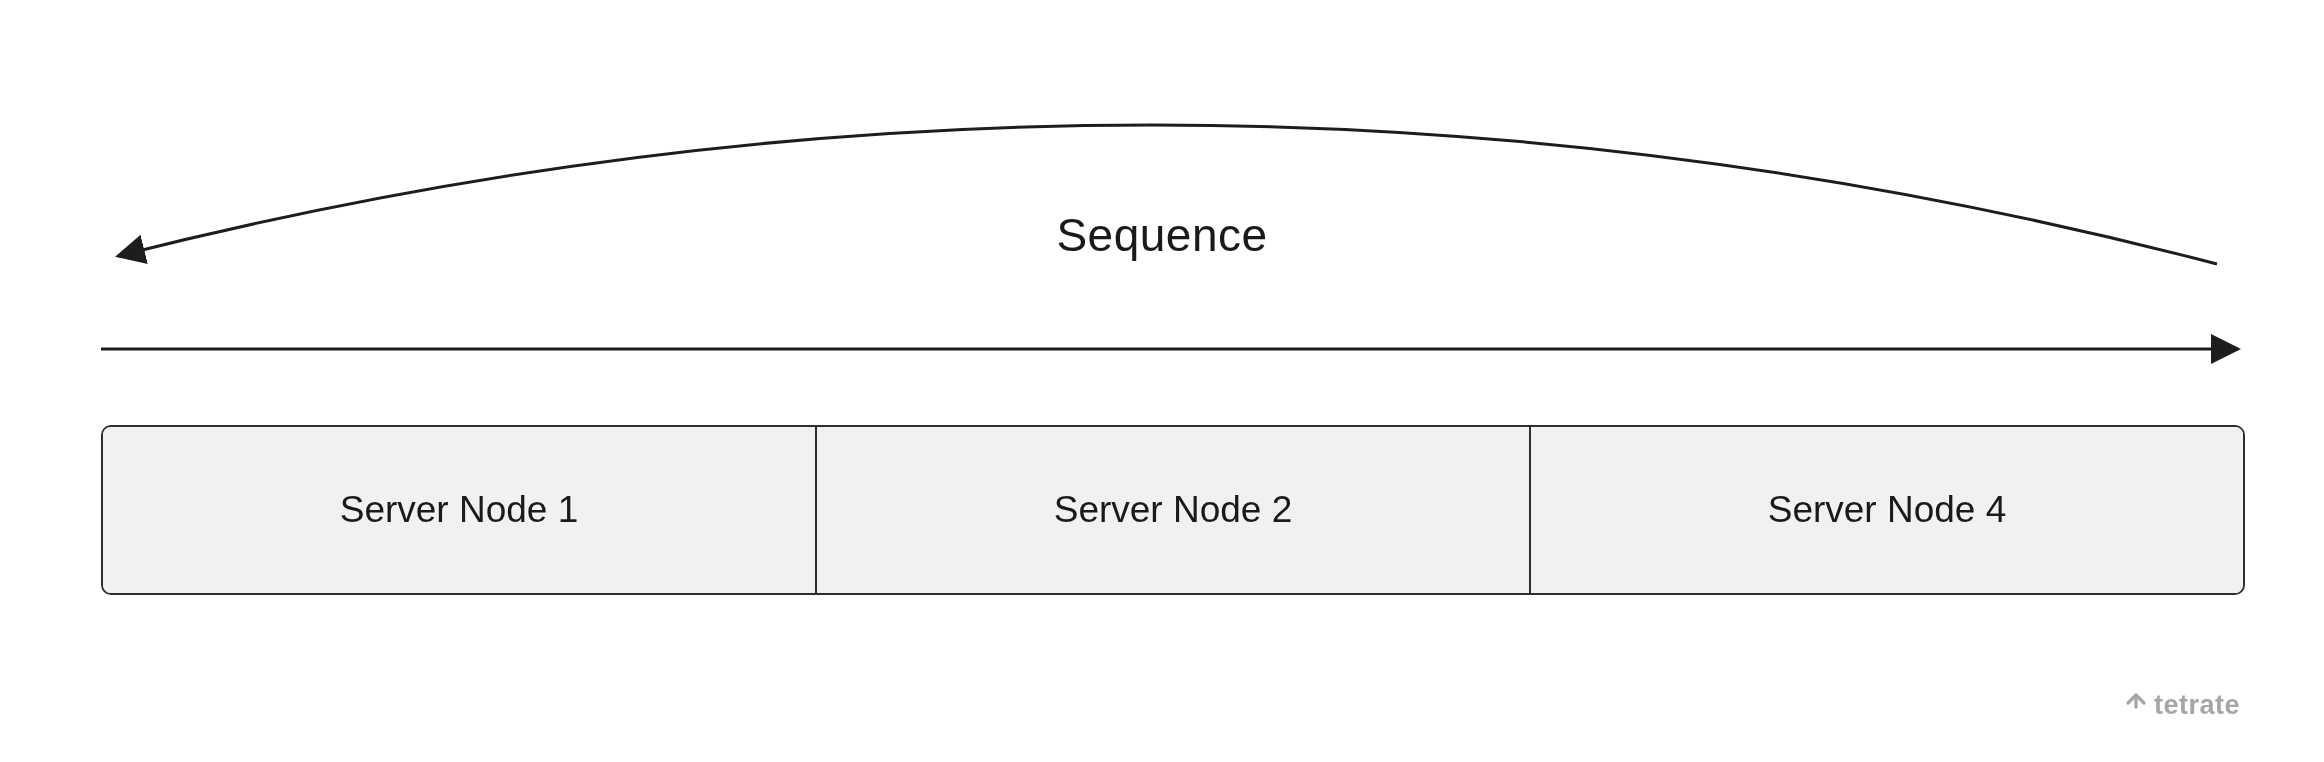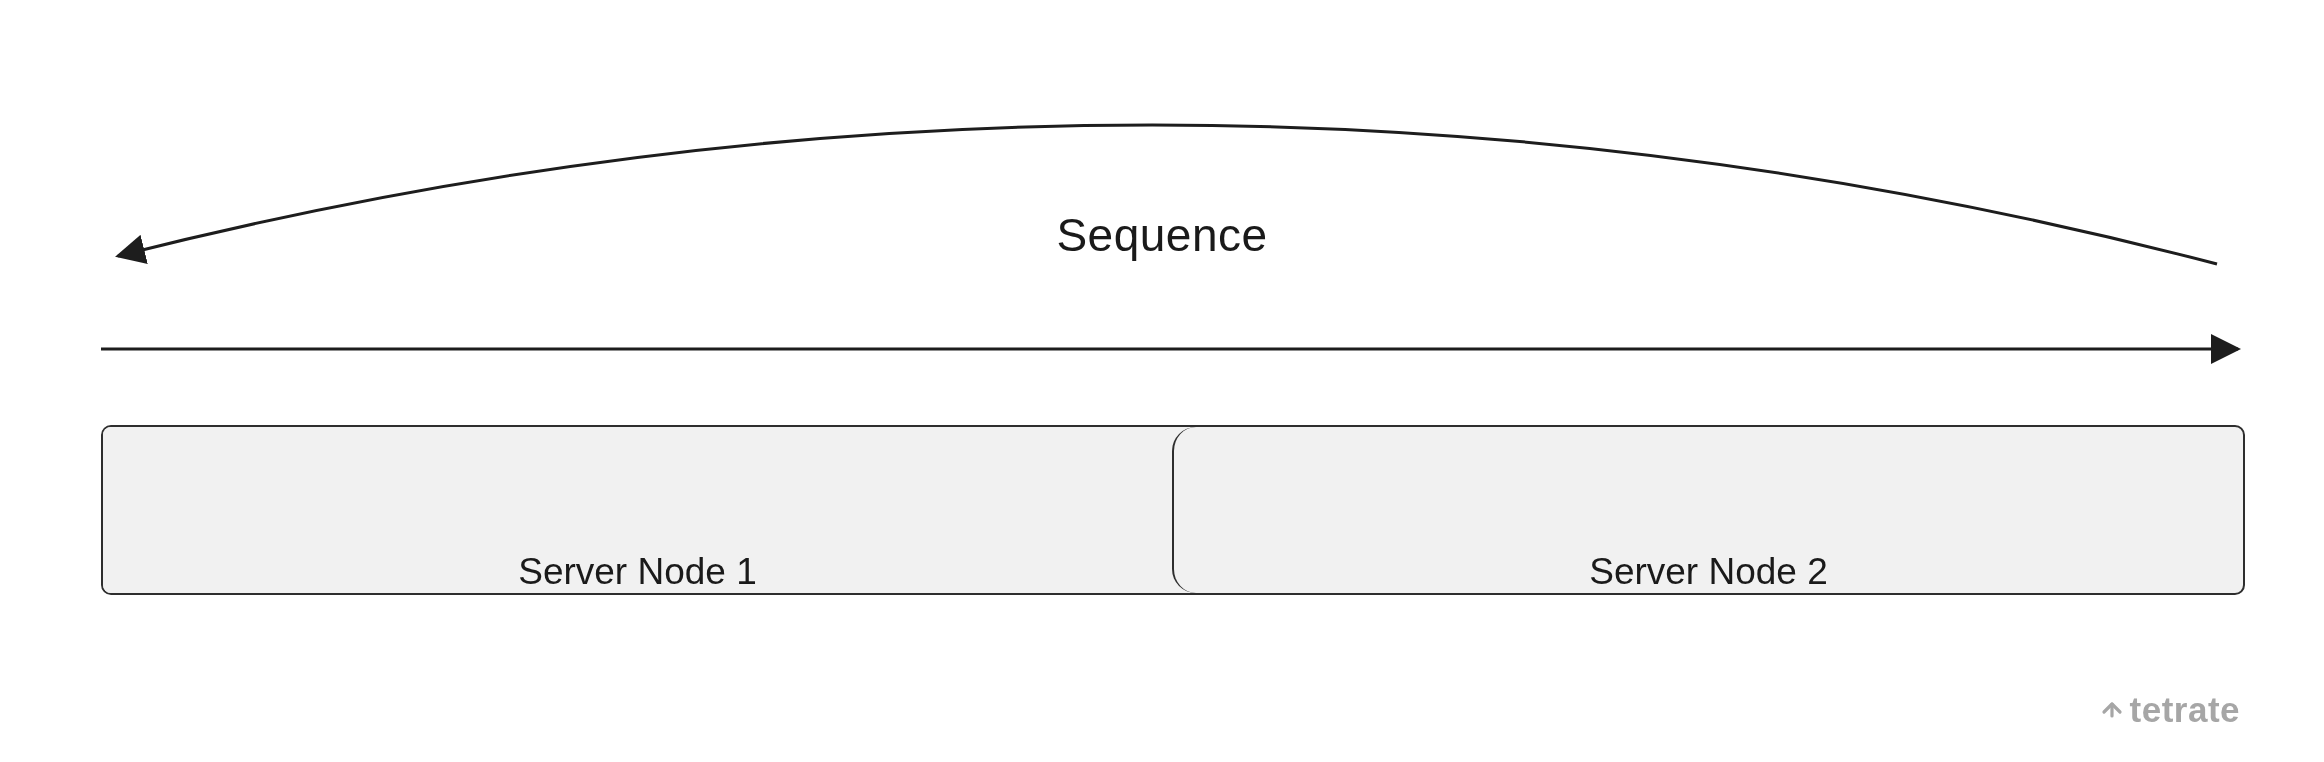--- a/index.html
+++ b/index.html
@@ -54,38 +54,37 @@
     width:2144px;height:170px;
     display:flex;
     background:var(--node-fill);
     border:2px solid var(--node-border);
     border-radius:10px;
     overflow:hidden;
   }
   .node{
     flex:1 1 0;
     display:flex;
-    align-items:flex-end;
+    align-items:center;
     justify-content:center;
     font-size:37px;
     color:var(--text-color);
     background:var(--node-fill);
   }
   .node + .node{
     border-left:2px solid var(--node-border);
-    border-radius:24px;
   }
   .watermark{
     position:absolute;
     right:84px;top:690px;
     display:flex;
-    align-items:flex-end;
+    align-items:center;
     gap:6px;
     color:var(--watermark-color);
-    font-size:35px;
+    font-size:27px;
     font-weight:700;
     letter-spacing:0.5px;
   }
   .watermark .logo-icon{
     display:inline-flex;
     align-items:flex-start;
   }
   .watermark .logo-icon svg{
     display:block;
   }
@@ -116,20 +115,23 @@
 
   <div class="sequence-label">Sequence</div>
 
   <div class="nodes">
     <div class="node">
       <span>Server Node 1</span>
     </div>
     <div class="node">
       <span>Server Node 2</span>
     </div>
+    <div class="node">
+      <span>Server Node 4</span>
+    </div>
   </div>
 
   <div class="watermark">
     <span class="logo-icon">
       <svg width="24" height="30" viewBox="0 0 24 30">
         <path class="ln" d="M4 12 L12 4 L20 12"></path>
         <path class="ln" d="M12 4 L12 16"></path>
       </svg>
     </span>
     <span>tetrate</span>

